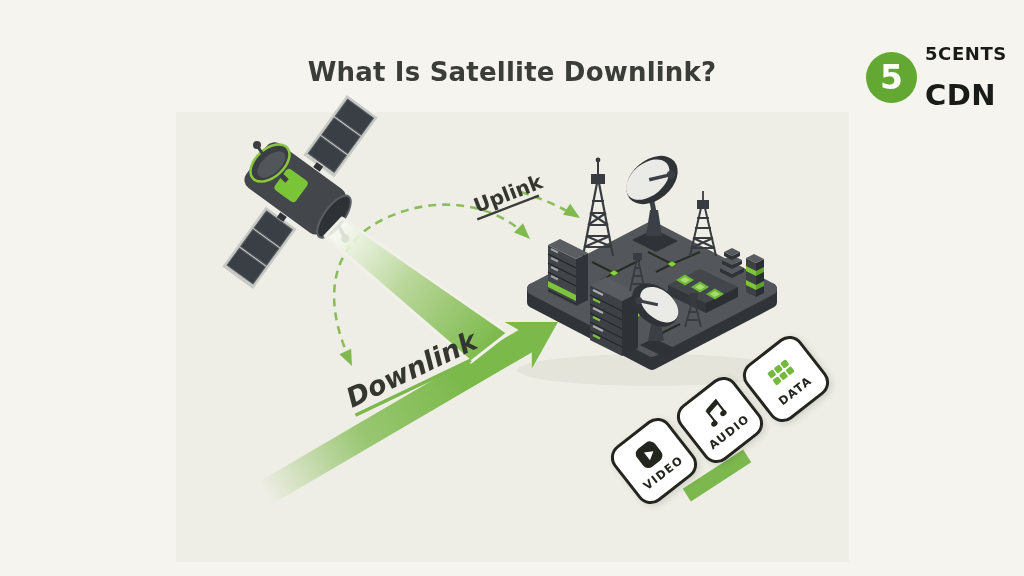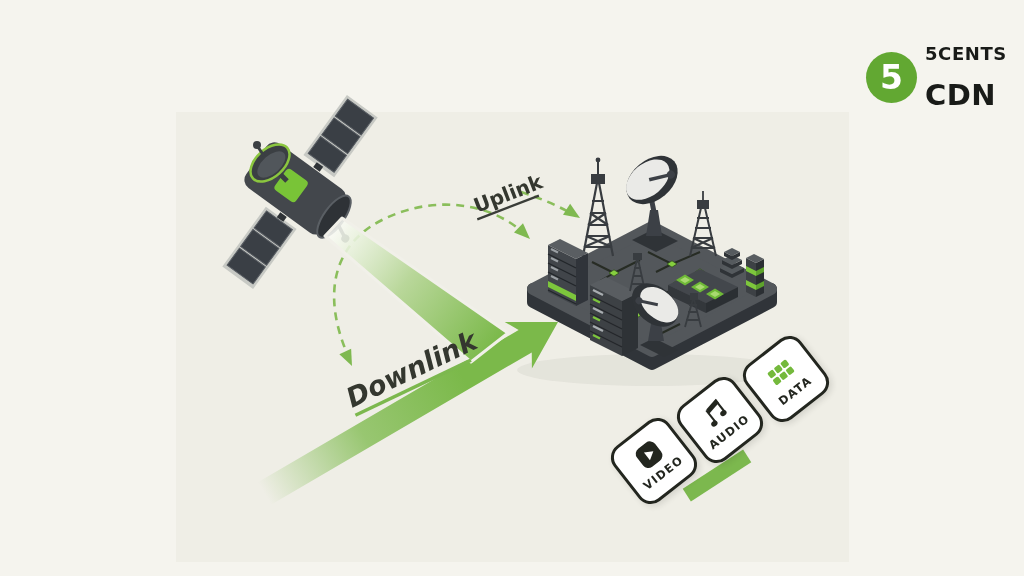--- a/index.html
+++ b/index.html
@@ -247,20 +247,21 @@
     <g transform="translate(477,213) rotate(-21)">
       <text class="lbl" x="0" y="0" font-size="20" fill="#383b37">Uplink</text>
       <line x1="-2" y1="6" x2="64" y2="6" stroke="#3a3d38" stroke-width="2.4"></line>
     </g>
     <g transform="translate(352,408) rotate(-25.5)">
       <text class="lbl" x="0" y="0" font-size="27" font-style="italic" fill="#2e312d">Downlink</text>
       <line x1="0" y1="8" x2="128" y2="8" stroke="#7cb84e" stroke-width="3.5"></line>
     </g>
   </svg>
 
+  <div class="title">What Is Satellite Downlink?</div>
 
   <div class="logo">
     <div class="logo-circle">5</div>
     <div class="logo-text">
       <div class="logo-top">5CENTS</div>
       <div class="logo-bottom">CDN</div>
     </div>
   </div>
 
   <div class="slash"></div>

